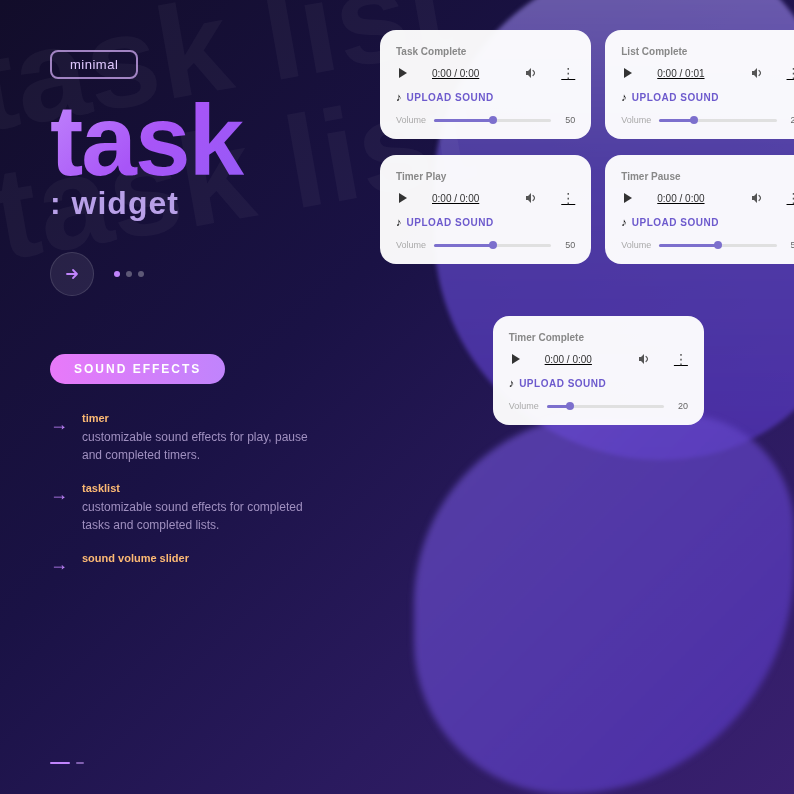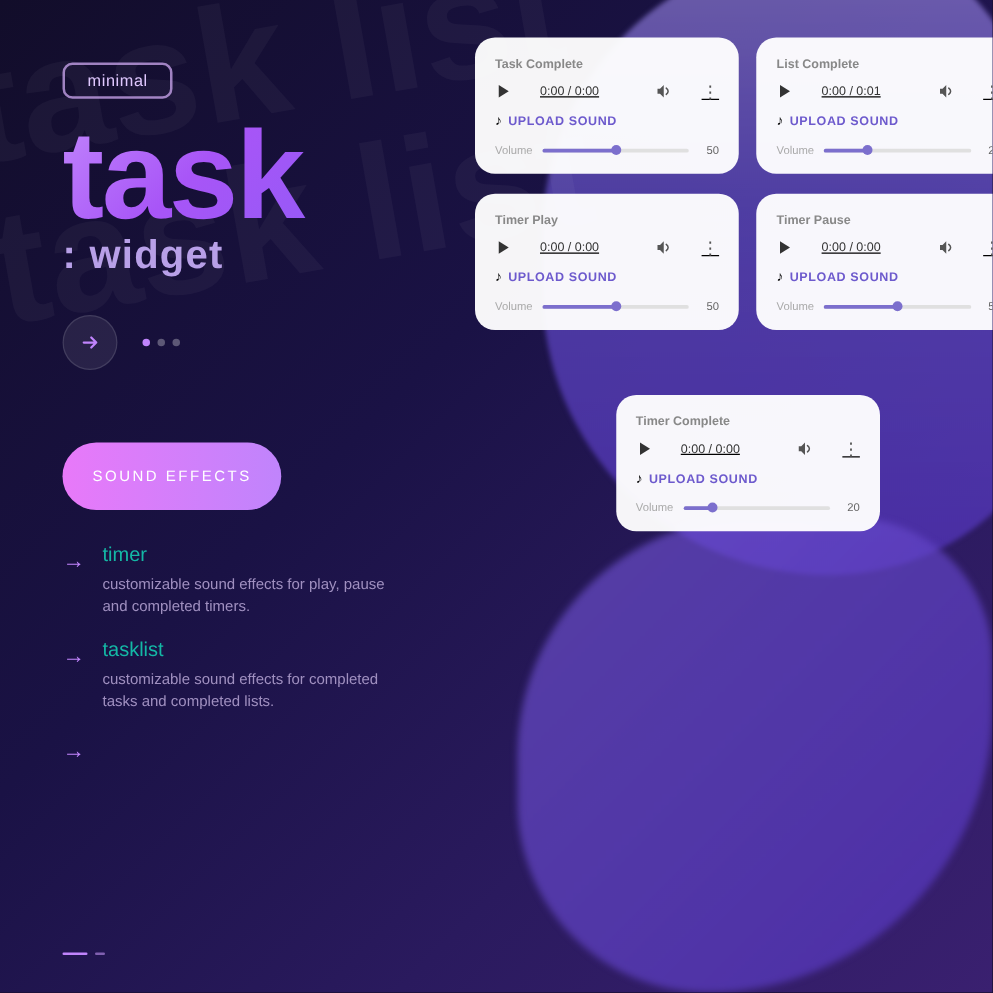--- a/index.html
+++ b/index.html
@@ -143,24 +143,24 @@
       width: 6px;
       height: 6px;
       border-radius: 50%;
       background: rgba(255,255,255,0.3);
     }
     .dot.active { background: #c084fc; }
 
     .sound-badge {
       background: linear-gradient(90deg, #e879f9, #c084fc);
       border-radius: 30px;
-      padding: 20px 24px;
+      padding: 8px 24px;
       color: white;
       font-size: 12px;
-      font-weight: 400;
+      font-weight: 700;
       letter-spacing: 2px;
       display: inline-block;
       margin-bottom: 28px;
       width: fit-content;
     }
 
     .feature-list {
       display: flex;
       flex-direction: column;
       gap: 18px;
@@ -176,23 +176,23 @@
       color: #c084fc;
       font-size: 18px;
       font-weight: 700;
       margin-top: 2px;
       flex-shrink: 0;
     }
 
     .feature-content {}
 
     .feature-title {
-      color: #14b8a6;
-      font-size: 16px;
-      font-weight: 400;
+      color: #fdba74;
+      font-size: 11px;
+      font-weight: 700;
       margin-bottom: 4px;
     }
 
     .feature-desc {
       color: #a090c0;
       font-size: 12px;
       line-height: 1.5;
     }
 
     .bottom-line {
@@ -434,20 +434,23 @@
         <span class="feature-arrow">→</span>
         <div class="feature-content">
           <div class="feature-title">tasklist</div>
           <div class="feature-desc">customizable sound effects for
 completed tasks and completed lists.</div>
         </div>
       </div>
 
       <div class="feature-item">
         <span class="feature-arrow">→</span>
+        <div class="feature-content">
+          <div class="feature-title">sound volume slider</div>
+        </div>
       </div>
 
     </div>
 
     <div class="bottom-line">
       <div class="bottom-dash"></div>
       <div class="bottom-dash2"></div>
     </div>
 
   </div>

